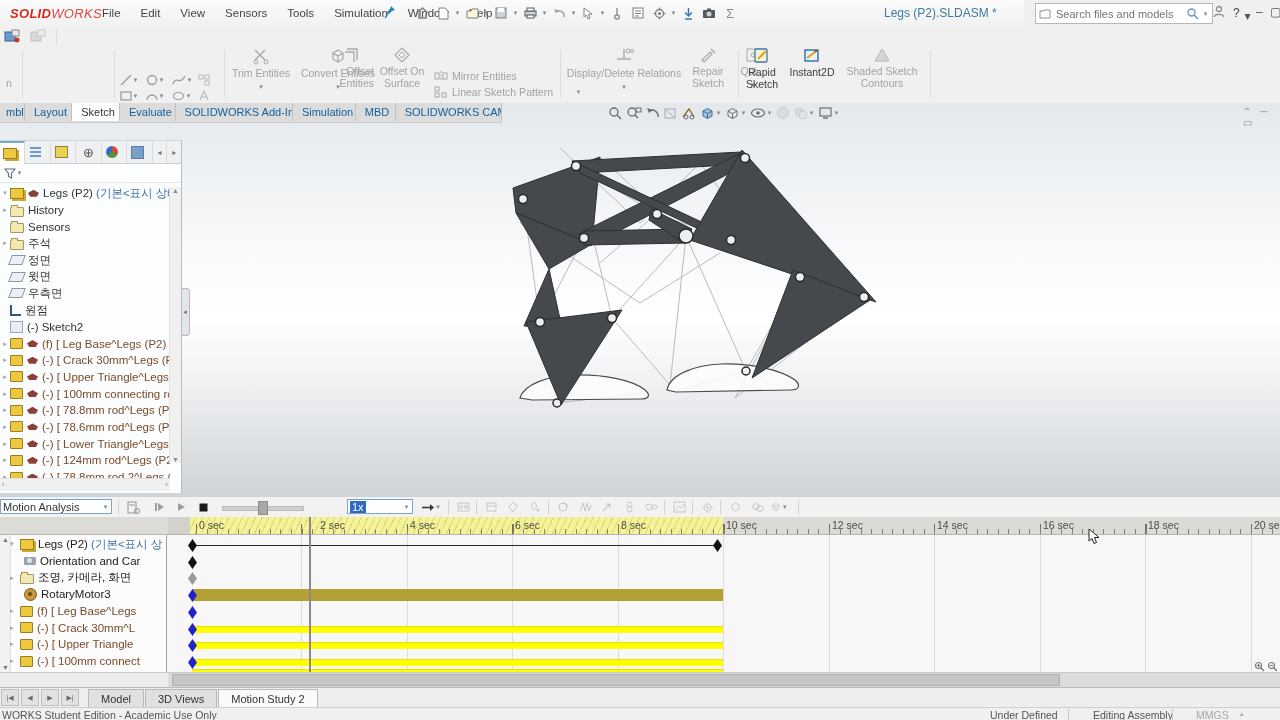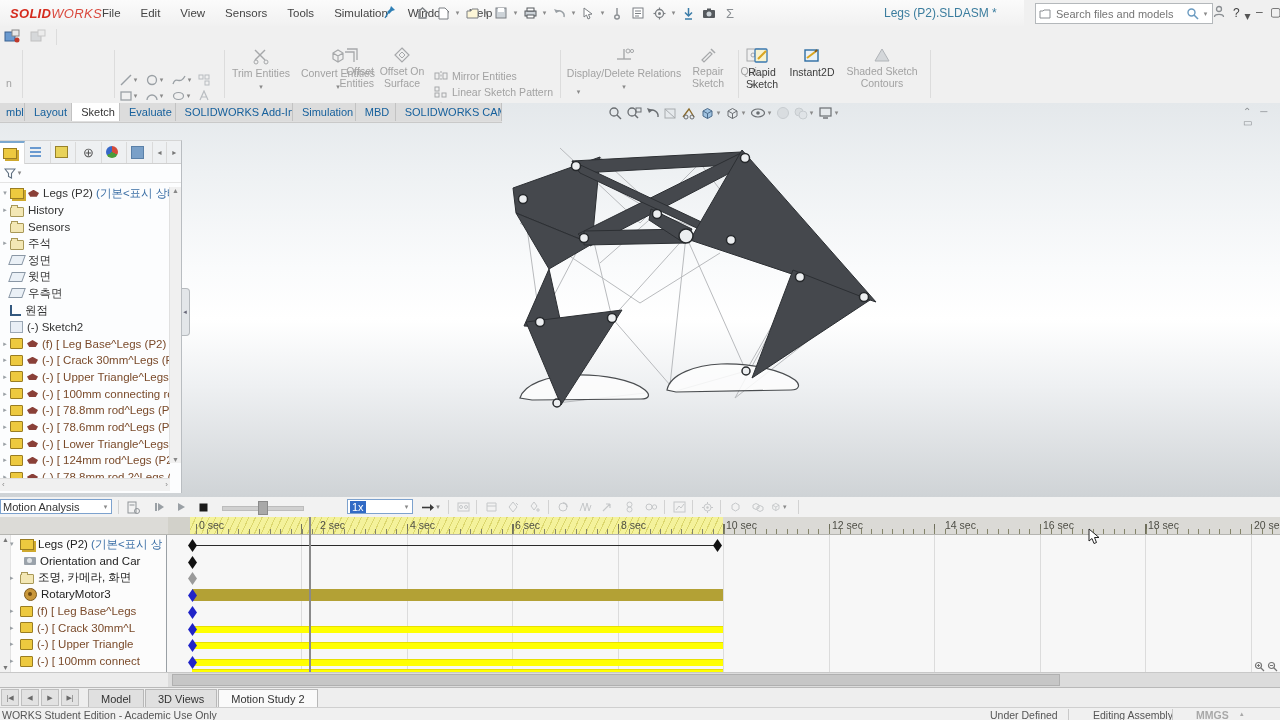--- a/index.html
+++ b/index.html
@@ -880,21 +880,21 @@
     <div class="yellow"></div>
     <div class="majorticks"></div>
     <div class="ticks"></div>
     <span class="rlabel" style="left:199px;">0 sec</span>
     <span class="rlabel" style="left:320px;">2 sec</span>
     <span class="rlabel" style="left:410px;">4 sec</span>
     <span class="rlabel" style="left:515px;">6 sec</span>
     <span class="rlabel" style="left:621px;">8 sec</span>
     <span class="rlabel" style="left:726px;">10 sec</span>
     <span class="rlabel" style="left:832px;">12 sec</span>
-    <span class="rlabel" style="left:937px;margin-left:8px;">14 sec</span>
+    <span class="rlabel" style="left:937px;">14 sec</span>
     <span class="rlabel" style="left:1043px;">16 sec</span>
     <span class="rlabel" style="left:1148px;">18 sec</span>
     <span class="rlabel" style="left:1254px;">20 sec</span>
   </div>
 
   <div class="tracks">
     <div class="mtreepane">
       <div class="mvsb">
           <span style="position:absolute;top:1px;left:2px;">▲</span>
           <span style="position:absolute;bottom:1px;left:2px;">▼</span>
@@ -1023,17 +1023,17 @@
     <span class="btab">3D Views</span>
     <span class="btab active">Motion Study 2</span>
   </div>
 
   <div class="status">
     <span style="position:absolute;left:2px;top:1px;">WORKS Student Edition - Academic Use Only</span>
     <span style="position:absolute;left:990px;top:1px;">Under Defined</span>
     <div class="ssep" style="left:1068px;"></div>
     <span style="position:absolute;left:1077px;top:1px;margin-left:16px;">Editing Assembly</span>
     <div class="ssep" style="left:1172px;"></div>
-    <span style="position:absolute;left:1196px;top:1px;color:#a8a8a8;font-weight:bold;">MMGS</span>
+    <span style="position:absolute;left:1196px;top:1px;color:#a8a8a8;">MMGS</span>
     <span style="position:absolute;left:1240px;top:2px;color:#a8a8a8;font-size:7px;">▴</span>
   </div>
 
 </div>
 
 </body></html>

